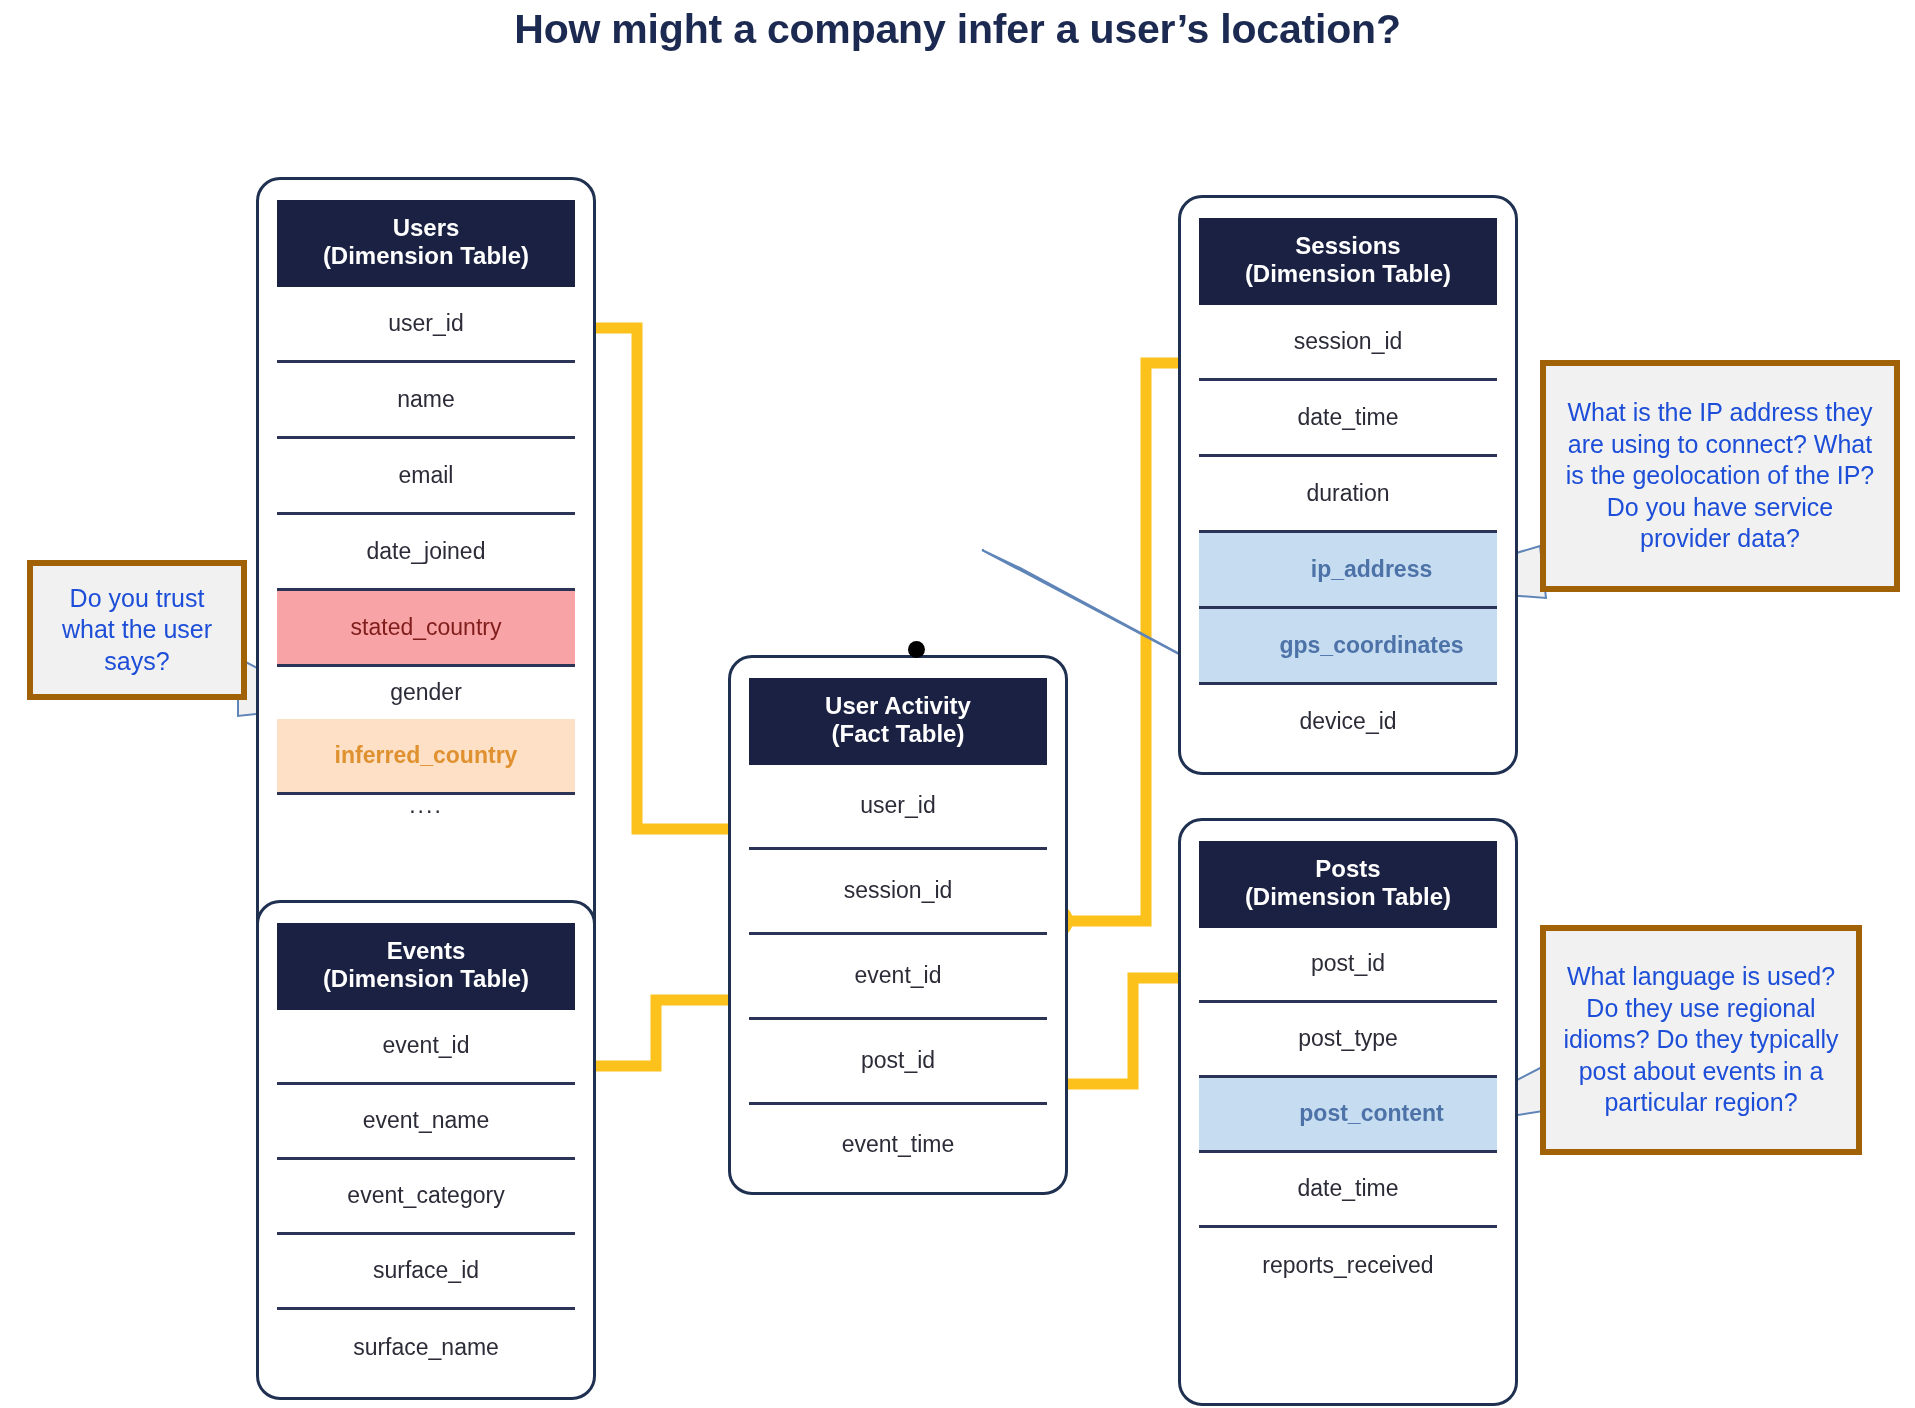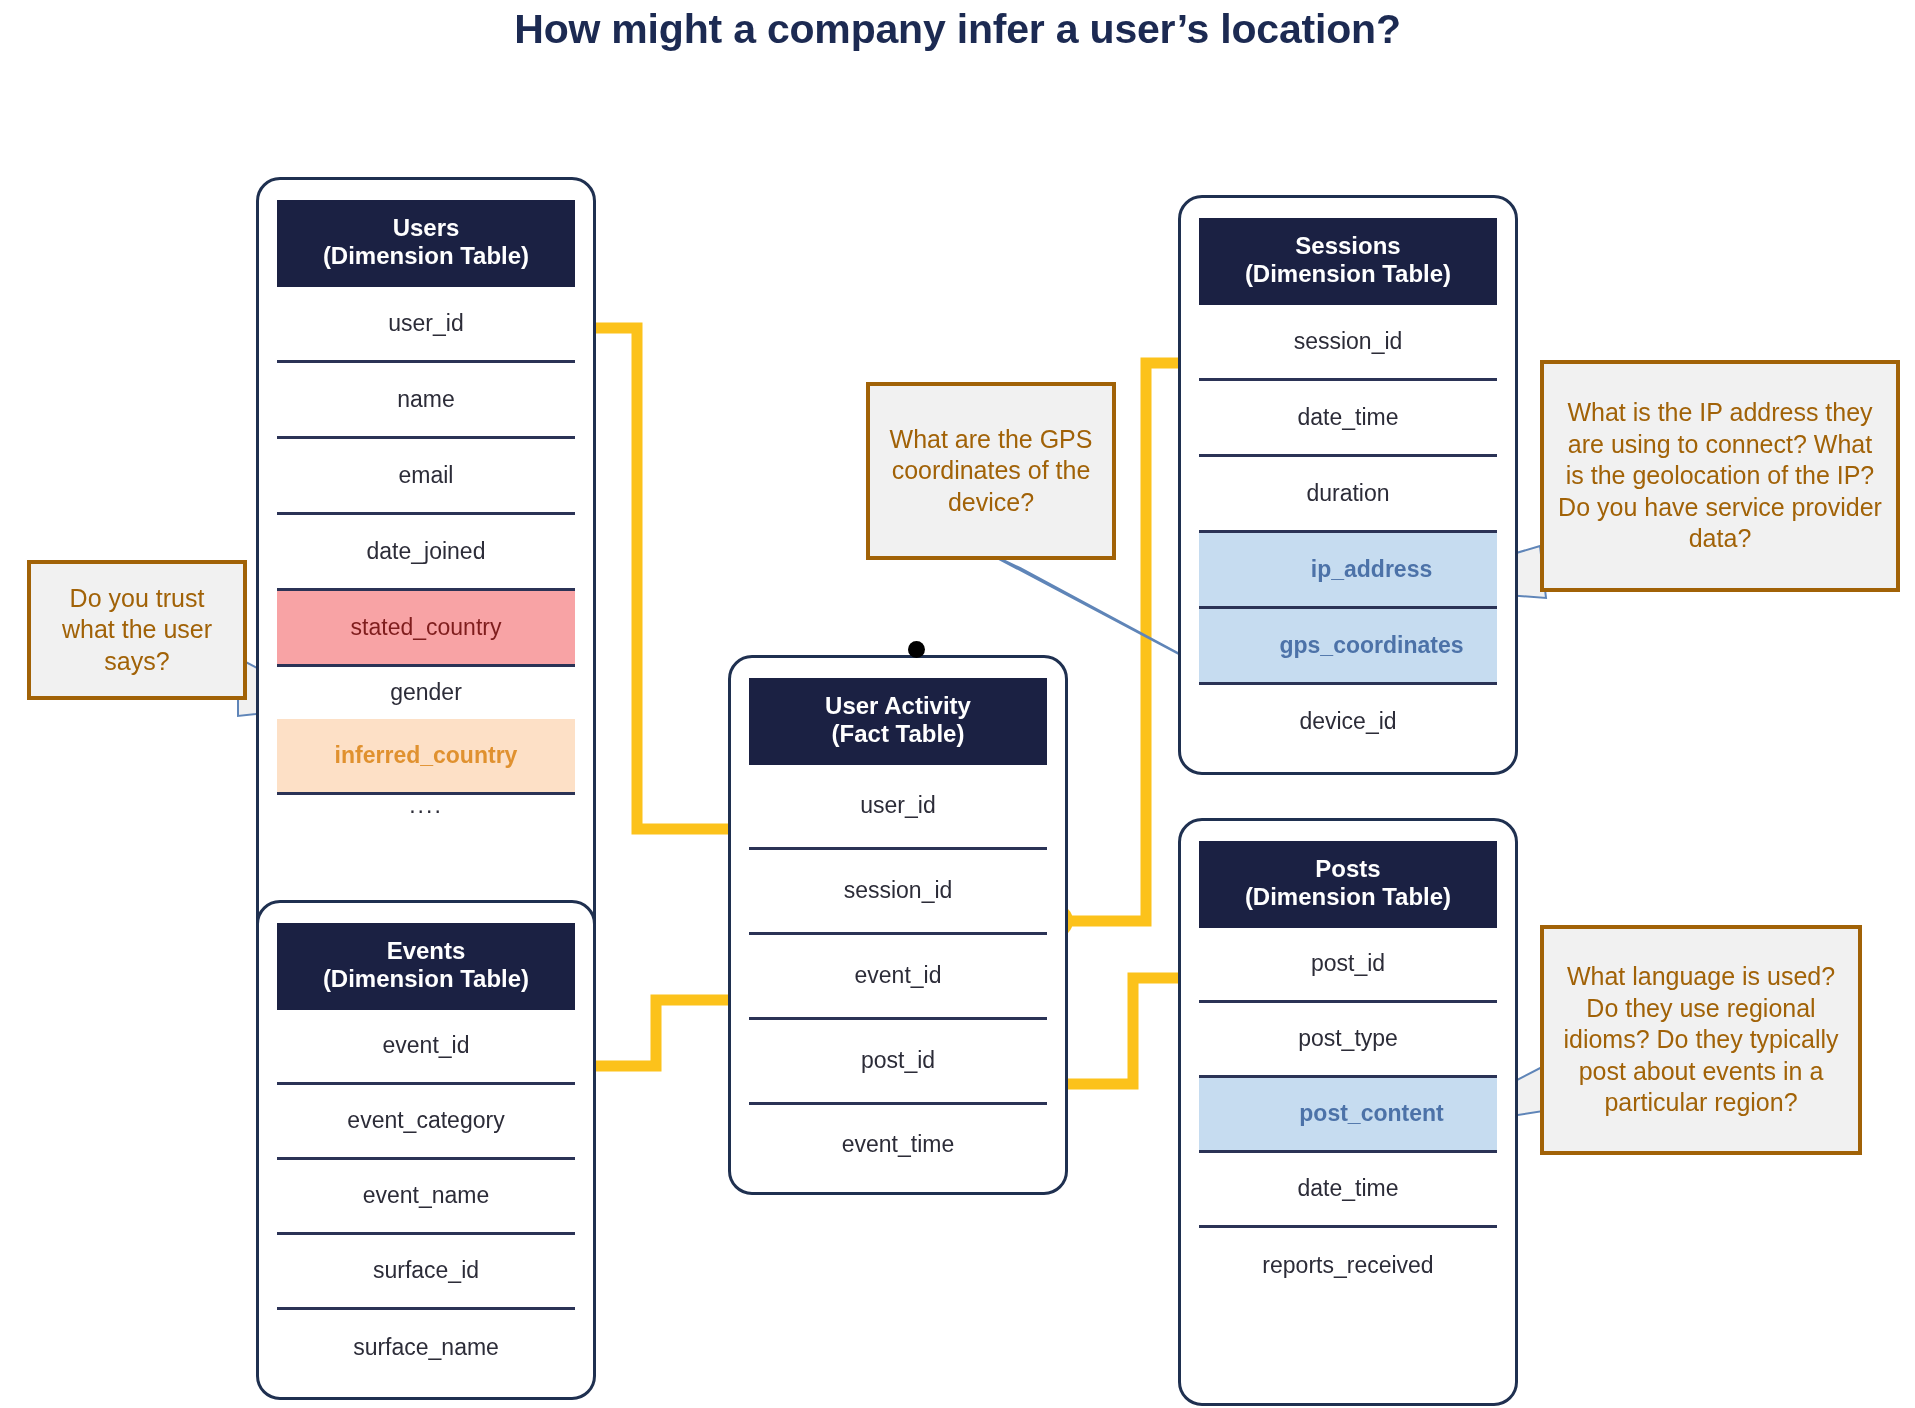--- a/index.html
+++ b/index.html
@@ -101,22 +101,22 @@
     color: #2c2c38;
     letter-spacing: 2px;
     line-height: 0.9;
     padding-bottom: 4px;
   }
 
   
   .callout {
     position: absolute;
     background: #f1f1f1;
-    border: 4px solid #a16207;
-    color: #a16207;
+    border: 6px solid #a16207;
+    color: #1d4ed8;
     font-size: 25px;
     line-height: 1.26;
     text-align: center;
     display: flex;
     align-items: center;
     justify-content: center;
     padding: 10px 14px;
     z-index: 4;
   }
 
@@ -199,22 +199,22 @@
     </div>
   </div>
 
   <div class="table-card" style="left:256px; top:900px; width:340px; height:500px;">
     <div class="table-header">
       <div>Events</div>
       <div>(Dimension Table)</div>
     </div>
     <div class="field-list">
       <div class="field" style="height:75px;">event_id</div>
+      <div class="field" style="height:75px;">event_name</div>
       <div class="field" style="height:75px;">event_category</div>
-      <div class="field" style="height:75px;">event_name</div>
       <div class="field" style="height:75px;">surface_id</div>
       <div class="field" style="height:75px; border-bottom:none;">surface_name</div>
     </div>
   </div>
 
   <div id="fact-dot" style="left:908px; top:641px;"></div>
 
   <div class="table-card" style="left:728px; top:655px; width:340px; height:540px;">
     <div class="table-header">
       <div>User Activity</div>
@@ -253,19 +253,18 @@
       <div class="field" style="height:75px;">post_id</div>
       <div class="field" style="height:75px;">post_type</div>
       <div class="field hl-blue" style="height:75px;">post_content</div>
       <div class="field" style="height:75px;">date_time</div>
       <div class="field" style="height:75px; border-bottom:none;">reports_received</div>
     </div>
   </div>
 
   <div class="callout" style="left:27px; top:560px; width:220px; height:140px;">Do you trust what the user says?</div>
 
-  <div class="callout" style="left:866px; top:382px; width:250px; height:178px;">What are the GPS coordinates of the device?</div>
 
   <div class="callout" style="left:1540px; top:360px; width:360px; height:232px;">What is the IP address they are using to connect? What is the geolocation of the IP? Do you have service provider data?</div>
 
   <div class="callout" style="left:1540px; top:925px; width:322px; height:230px;">What language is used? Do they use regional idioms? Do they typically post about events in a particular region?</div>
 
 </div>
 
 </body></html>

